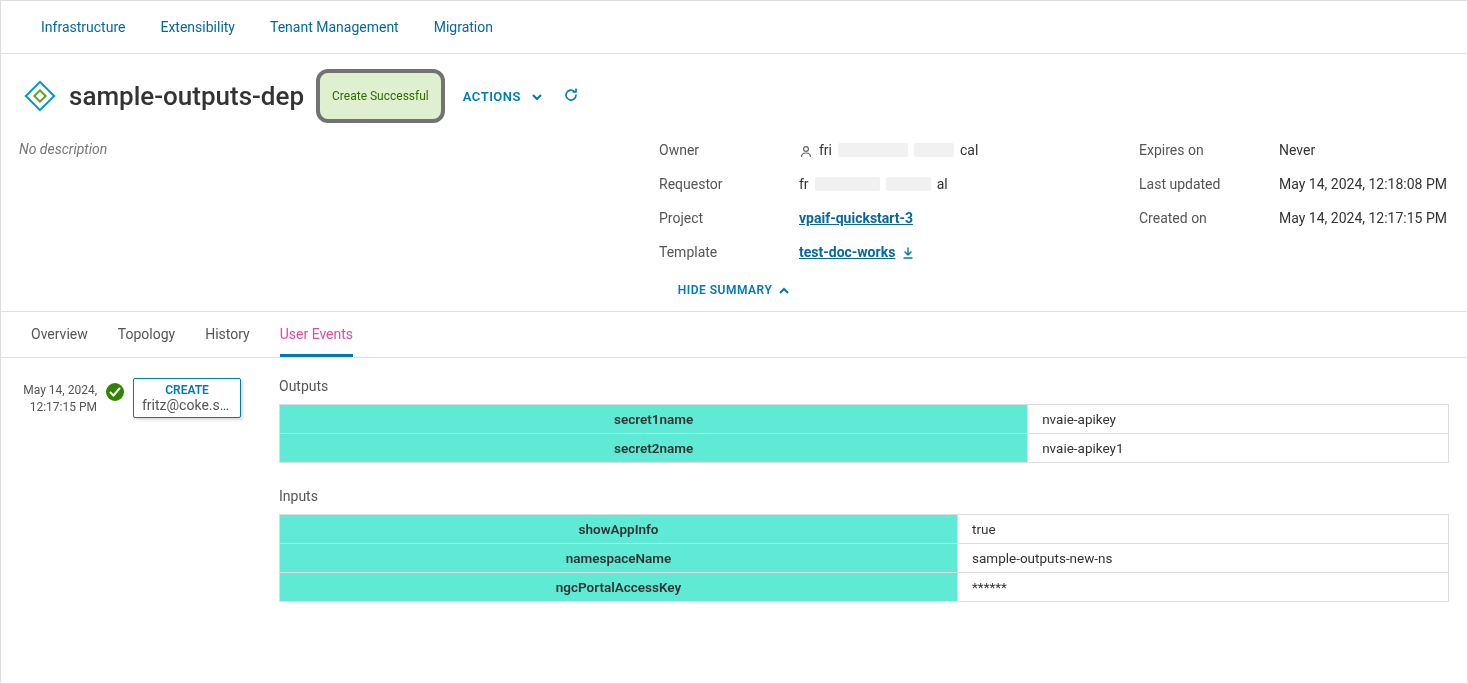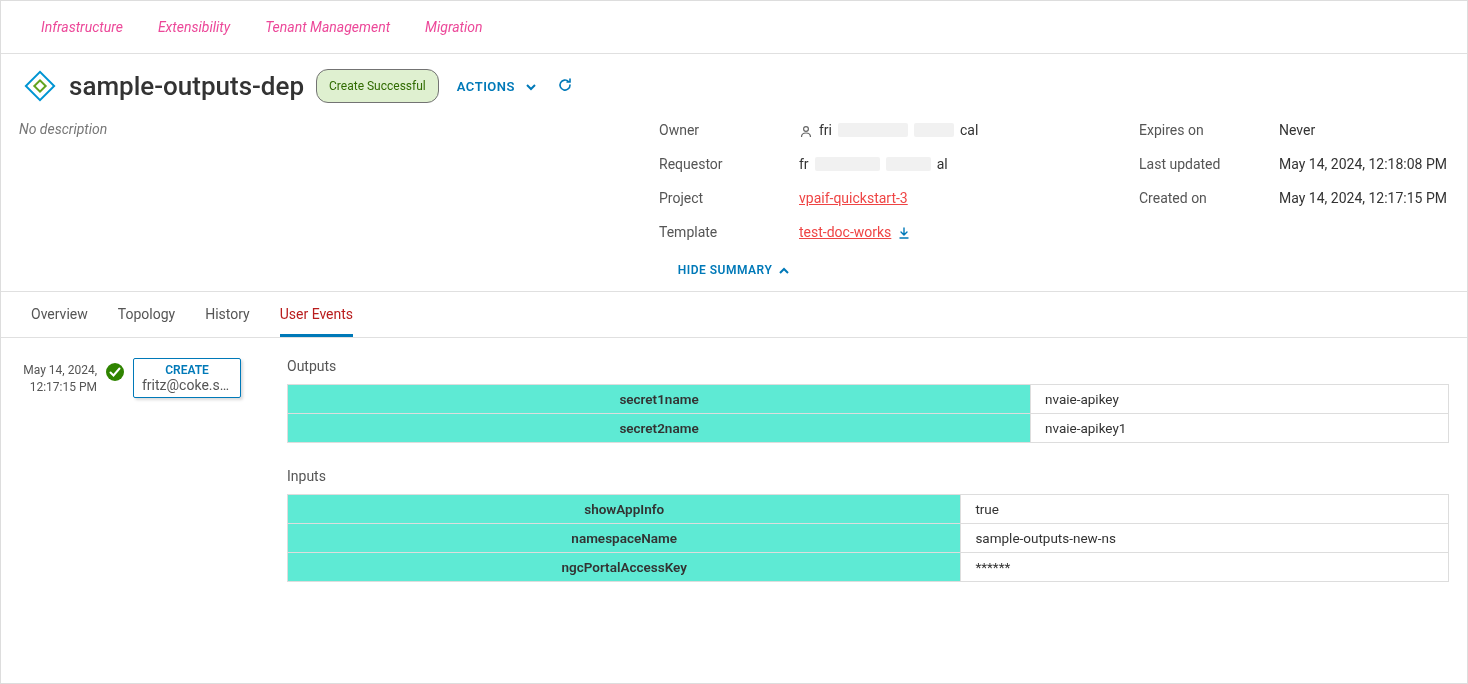--- a/index.html
+++ b/index.html
@@ -13,42 +13,41 @@
       position: relative;
       border: 1px solid #ddd;
     }
     .top-nav {
       display: flex;
       gap: 35px;
       padding: 18px 0 18px 40px;
       border-bottom: 1px solid #e0e0e0;
     }
     .top-nav-item {
-      color: #ec4899;
-      cursor: pointer;
-      font-style: italic;
+      color: #0369a1;
+      cursor: pointer;
     }
     .title-row {
       display: flex;
       align-items: center;
       padding: 15px 22px 0 22px;
       gap: 12px;
     }
     .logo-icon svg { display: block; }
     .page-title {
       font-size: 26px;
       font-weight: 500;
       color: #333;
     }
     .status-badge {
       background: #dff0d0;
       color: #306b00;
-      border: 1px solid #737373;
+      border: 4px solid #737373;
       border-radius: 12px;
-      padding: 9px 12px;
+      padding: 16px 12px;
       font-size: 12px;
     }
     .actions-btn {
       color: #0079b8;
       font-weight: 600;
       font-size: 13px;
       letter-spacing: 0.5px;
       cursor: pointer;
       display: flex;
       align-items: center;
@@ -85,21 +84,21 @@
       flex: 0 0 140px;
       color: #555;
     }
     .meta-value {
       flex: 1;
       color: #333;
       display: flex;
       align-items: center;
       gap: 6px;
     }
-    .meta-value a { color: #ef4444; text-decoration: underline; cursor: pointer; }
+    .meta-value a { color: #0369a1; text-decoration: underline; cursor: pointer; font-weight: bold; }
     .meta-value .redacted {
       display: inline-block;
       height: 14px;
       background: #f1f1f1;
       border-radius: 2px;
     }
     .hide-summary {
       text-align: right;
       padding: 14px 0;
       color: #0079b8;
@@ -118,21 +117,21 @@
       padding: 0 30px;
       border-bottom: 1px solid #e0e0e0;
       border-top: 1px solid #e0e0e0;
     }
     .tab-item {
       padding: 14px 0 12px 0;
       color: #555;
       cursor: pointer;
     }
     .tab-item.active {
-      color: #b91c1c;
+      color: #ec4899;
       border-bottom: 3px solid #0079b8;
     }
     .content-area {
       display: flex;
       padding: 20px 18px;
       gap: 25px;
     }
     .event-timeline {
       flex: 0 0 235px;
       display: flex;
@@ -162,21 +161,21 @@
       text-align: center;
       font-size: 12px;
     }
     .event-card-user {
       color: #555;
       font-size: 14px;
       white-space: nowrap;
       overflow: hidden;
       text-overflow: ellipsis;
     }
-    .details-panel { flex: 1; margin-left: 8px; }
+    .details-panel { flex: 1; }
     .section-header {
       font-size: 14px;
       color: #555;
       margin: 0 0 10px 0;
     }
     .section-header.inputs { margin-top: 25px; }
     table.kv-table {
       width: 100%;
       border-collapse: collapse;
       border: 1px solid #ddd;

